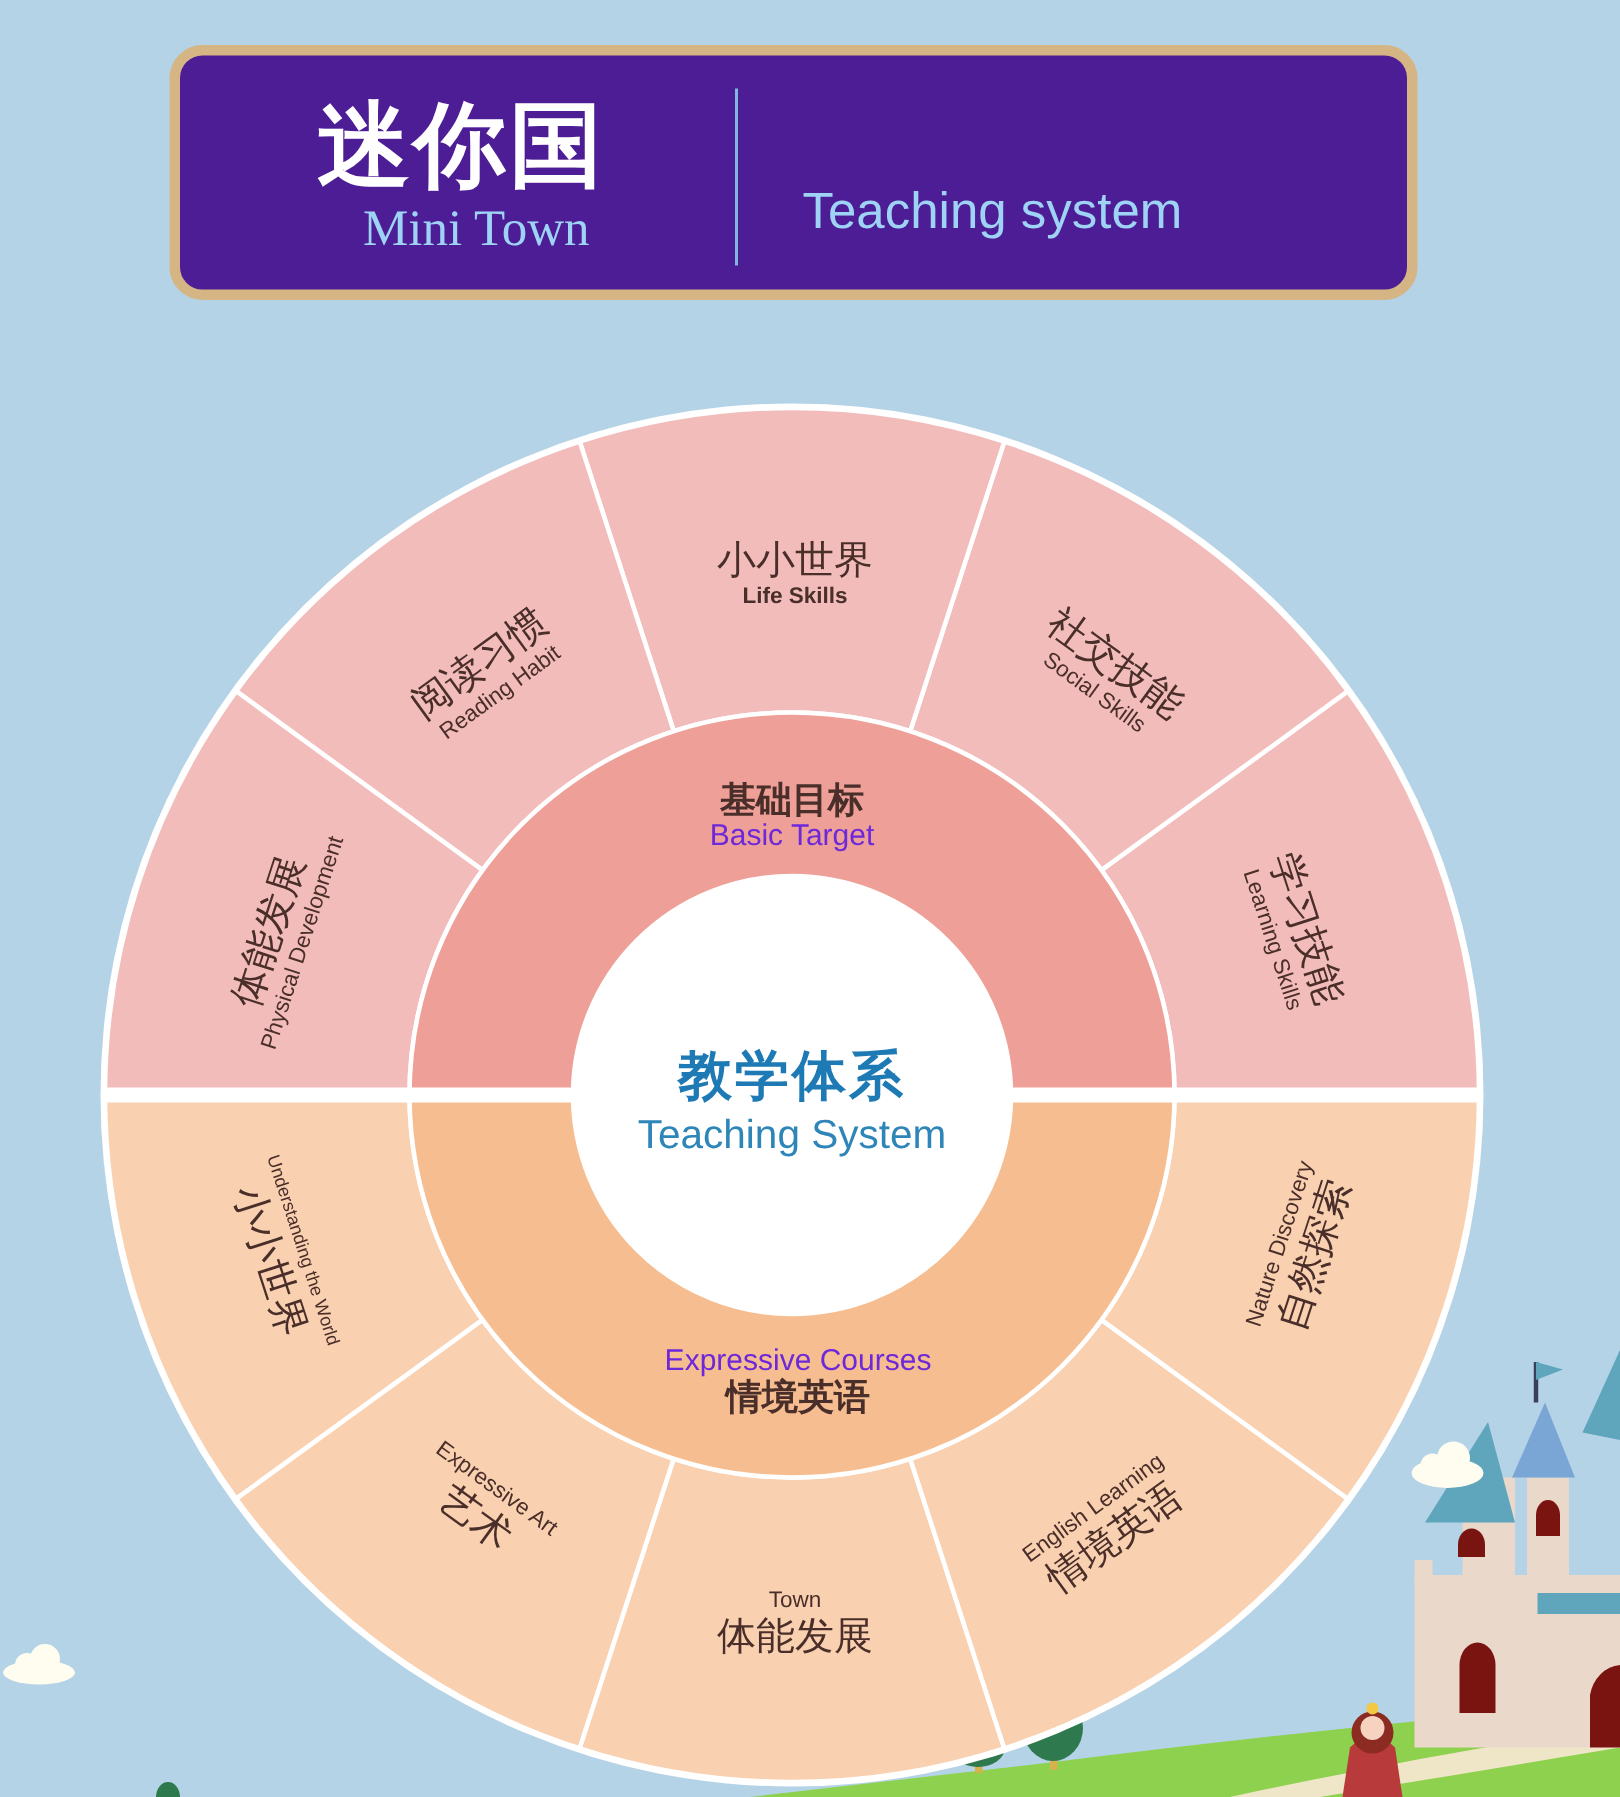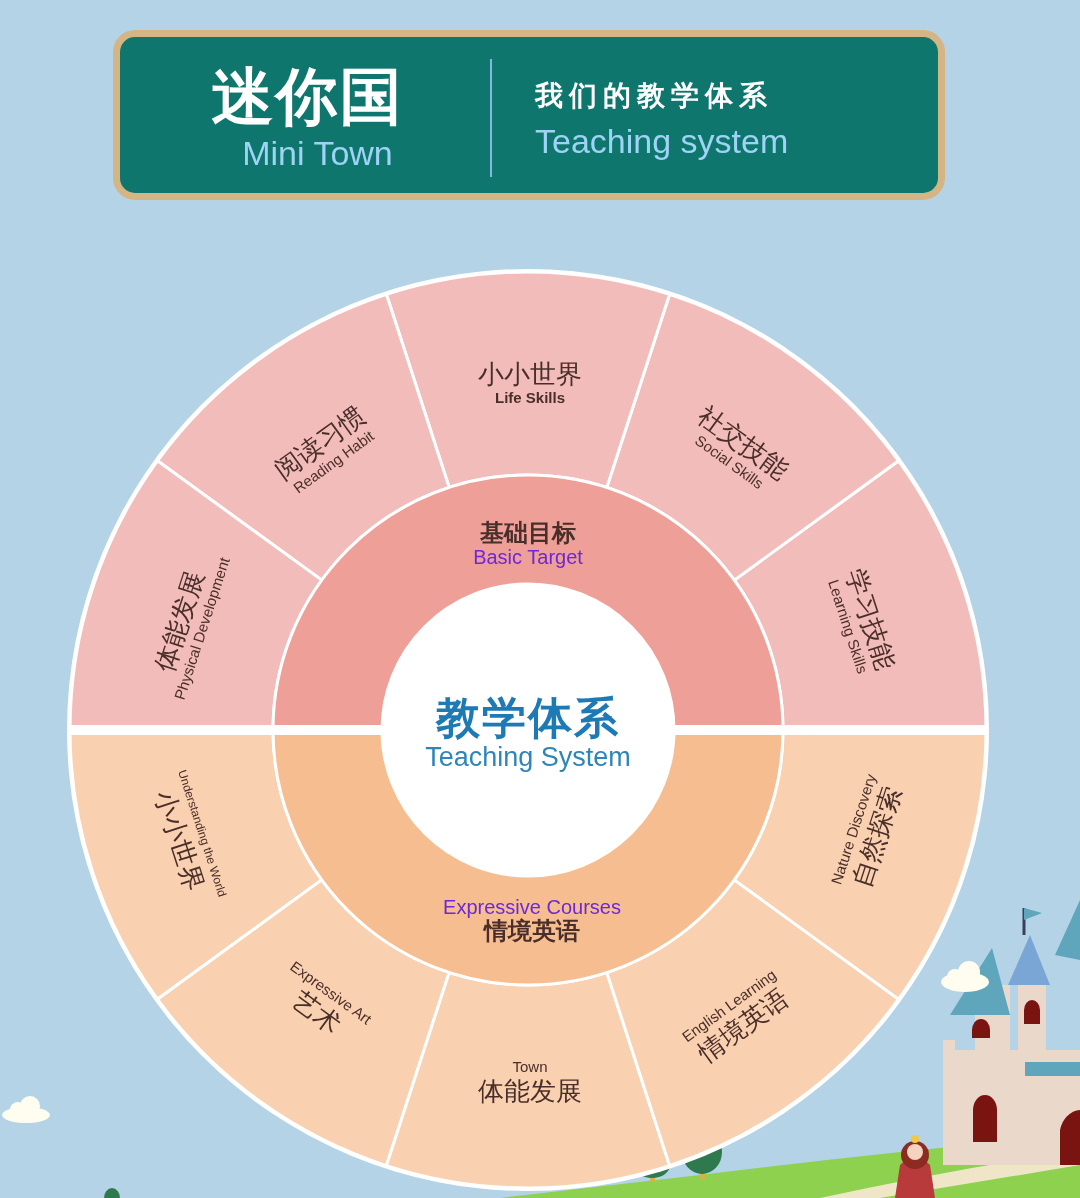--- a/index.html
+++ b/index.html
@@ -5,36 +5,36 @@
   html, body { margin: 0; padding: 0; }
   body {
     width: 1080px; height: 1198px; overflow: hidden;
     background: #B5D3E7;
     position: relative;
     font-family: "DejaVu Sans", "Liberation Sans", sans-serif;
   }
   .banner {
     position: absolute; left: 113px; top: 30px; width: 832px; height: 170px;
     box-sizing: border-box;
-    background: #0f766e;
+    background: #4c1d95;
     border: 7px solid #D5B584;
     border-radius: 22px;
   }
   .banner-left {
     position: absolute; left: 0; top: 0; width: 375px; height: 100%;
     text-align: center;
   }
   .brand-cn {
     position: absolute; left: 0; right: 0; top: 24px;
     color: #ffffff; font-size: 62px; font-weight: bold; letter-spacing: 2px;
     line-height: 72px;
   }
   .brand-en {
     position: absolute; left: 0; right: 0; top: 96px;
-    color: #9FD3F5; font-size: 34px; font-family: Liberation Sans, sans-serif;
+    color: #9FD3F5; font-size: 34px; font-family: Liberation Serif, serif;
     line-height: 40px; padding-left: 20px;
   }
   .banner-divider {
     position: absolute; left: 370px; top: 22px; width: 2px; height: 118px;
     background: #7FB7DE;
   }
   .banner-right { position: absolute; left: 415px; top: 0; right: 0; height: 100%; }
   .subtitle-cn {
     position: absolute; left: 0; top: 42px; color: #ffffff;
     font-size: 28px; letter-spacing: 6px; font-weight: bold; line-height: 34px;
@@ -50,38 +50,37 @@
   .seg-label .box {
     position: absolute; transform: translate(-50%, -50%);
     text-align: center; white-space: nowrap;
   }
   .lbl-cn { color: #4A2E2A; font-size: 26px; line-height: 30px; display: block; }
   .lbl-en { color: #4A2E2A; font-size: 15px; line-height: 18px; display: block; font-family: "Liberation Sans", sans-serif; }
   .lbl-cn.bold { font-weight: bold; font-size: 24px; }
   .lbl-en.mid { font-size: 20px; color: #6d28d9; }
   .center-cn {
     position: absolute; left: 528px; top: 718px; transform: translate(-50%, -50%);
-    color: #1E7AB5; font-size: 44px; font-weight: bold; white-space: nowrap; letter-spacing: 2px;
+    color: #1E7AB5; font-size: 36px; font-weight: bold; white-space: nowrap; letter-spacing: 2px;
   }
   .center-en {
     position: absolute; left: 528px; top: 757px; transform: translate(-50%, -50%);
     color: #2E86B8; font-size: 27px; white-space: nowrap; font-family: "Liberation Sans", sans-serif;
   }
 </style>
 </head>
 <body>
 
 <div class="banner">
   <div class="banner-left">
     <div class="brand-cn">迷你国</div>
     <div class="brand-en">Mini Town</div>
   </div>
   <div class="banner-divider"></div>
   <div class="banner-right">
-    <div class="subtitle-cn">我们的教学体系</div>
     <div class="subtitle-en">Teaching system</div>
   </div>
 </div>
 
 <svg class="wheel" width="1080" height="1198" viewBox="0 0 1080 1198">
 
   <g>
     <path d="M500 1198 L700 1175 Q900 1150 1080 1135 L1080 1198 Z" fill="#8DD14E"></path>
     <path d="M820 1198 Q950 1170 1080 1150 L1080 1165 Q960 1185 880 1198 Z" fill="#EFE6C8"></path>
   </g>

